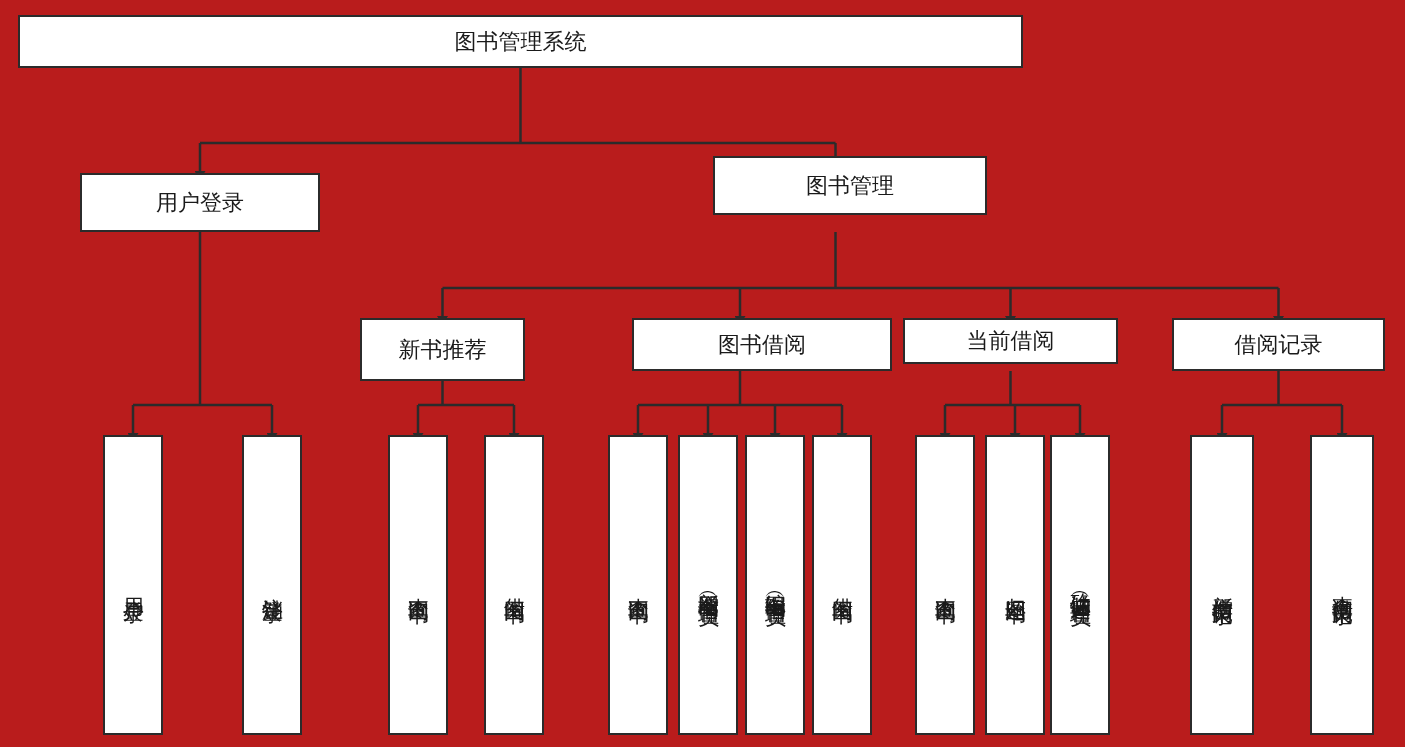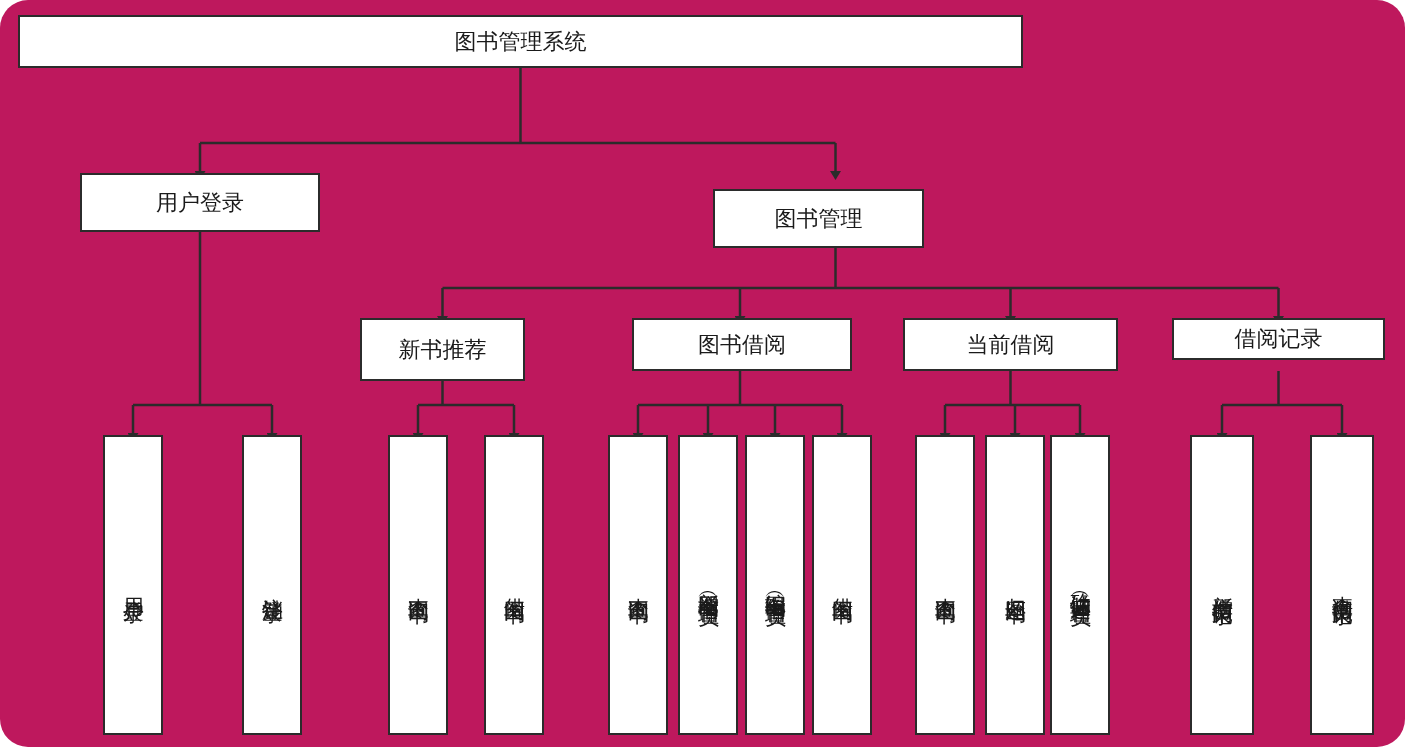--- a/index.html
+++ b/index.html
@@ -10,22 +10,21 @@
   }
   body {
     font-family: "Liberation Sans", "DejaVu Sans", sans-serif;
     color: #1a1a1a;
   }
   #diagram-root {
     position: relative;
     width: 1405px;
     height: 747px;
     overflow: hidden;
-    background: #be185d;
-    border-radius: 28px;
+    background: #b91c1c;
   }
   #edge-layer {
     position: absolute;
     left: 0;
     top: 0;
     width: 1405px;
     height: 747px;
     pointer-events: none;
   }
   .node {
@@ -118,33 +117,33 @@
       </g>
   </svg>
 
   <div id="node-layer">
       <div class="node node-root" id="node-root" style="left: 18px; top: 15px; width: 1005px; height: 53px;">
         <span class="htext">图书管理系统</span>
       </div>
       <div class="node node-h" id="node-user-login" style="left: 80px; top: 173px; width: 240px; height: 59px;">
         <span class="htext">用户登录</span>
       </div>
-      <div class="node node-h" id="node-book-manage" style="left: 713px; top: 189px; width: 211px; height: 59px;">
+      <div class="node node-h" id="node-book-manage" style="left: 713px; top: 156px; width: 274px; height: 59px;">
         <span class="htext">图书管理</span>
       </div>
       <div class="node node-h" id="node-new-book-rec" style="left: 360px; top: 318px; width: 165px; height: 63px;">
         <span class="htext">新书推荐</span>
       </div>
-      <div class="node node-h" id="node-book-borrow" style="left: 632px; top: 318px; width: 220px; height: 53px;">
+      <div class="node node-h" id="node-book-borrow" style="left: 632px; top: 318px; width: 260px; height: 53px;">
         <span class="htext">图书借阅</span>
       </div>
-      <div class="node node-h" id="node-current-borrow" style="left: 903px; top: 318px; width: 215px; height: 53px;">
+      <div class="node node-h" id="node-current-borrow" style="left: 903px; top: 318px; width: 215px; height: 46px;">
         <span class="htext">当前借阅</span>
       </div>
-      <div class="node node-h" id="node-borrow-record" style="left: 1172px; top: 318px; width: 213px; height: 42px;">
+      <div class="node node-h" id="node-borrow-record" style="left: 1172px; top: 318px; width: 213px; height: 53px;">
         <span class="htext">借阅记录</span>
       </div>
       <div class="node node-v" id="node-leaf-user-login" style="left: 103px; top: 435px; width: 60px; height: 300px;">
         <span class="vtext">用户登录</span>
       </div>
       <div class="node node-v" id="node-leaf-user-logout" style="left: 242px; top: 435px; width: 60px; height: 300px;">
         <span class="vtext">注销登录</span>
       </div>
       <div class="node node-v" id="node-leaf-query-book-1" style="left: 388px; top: 435px; width: 60px; height: 300px;">
         <span class="vtext">查询图书</span>

